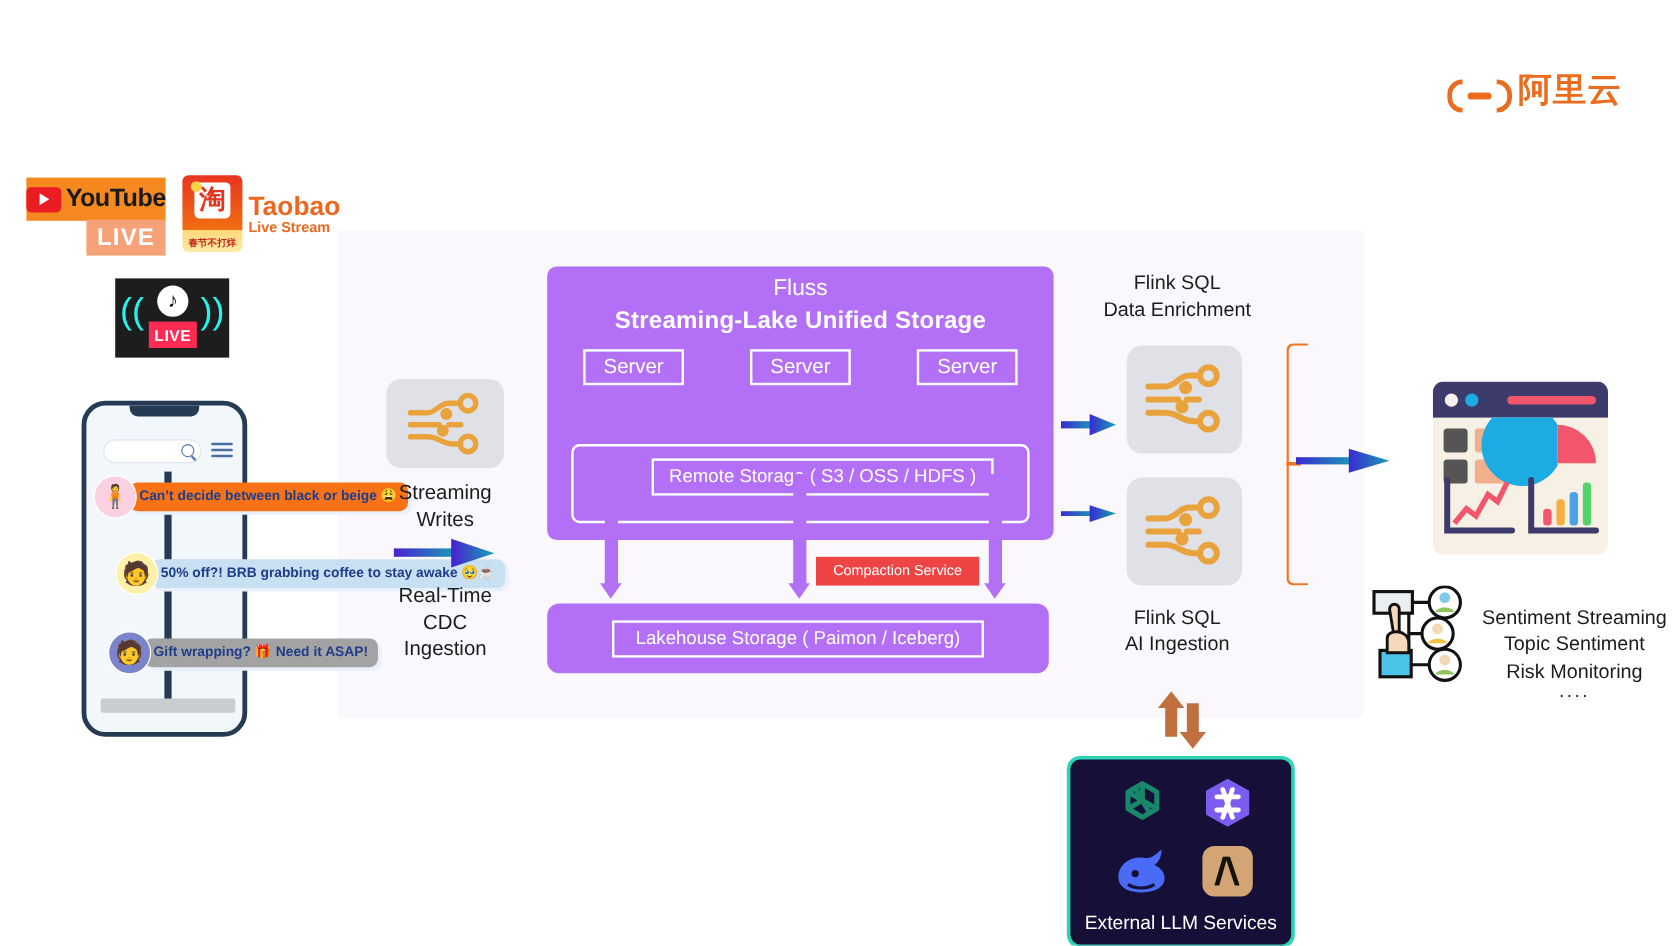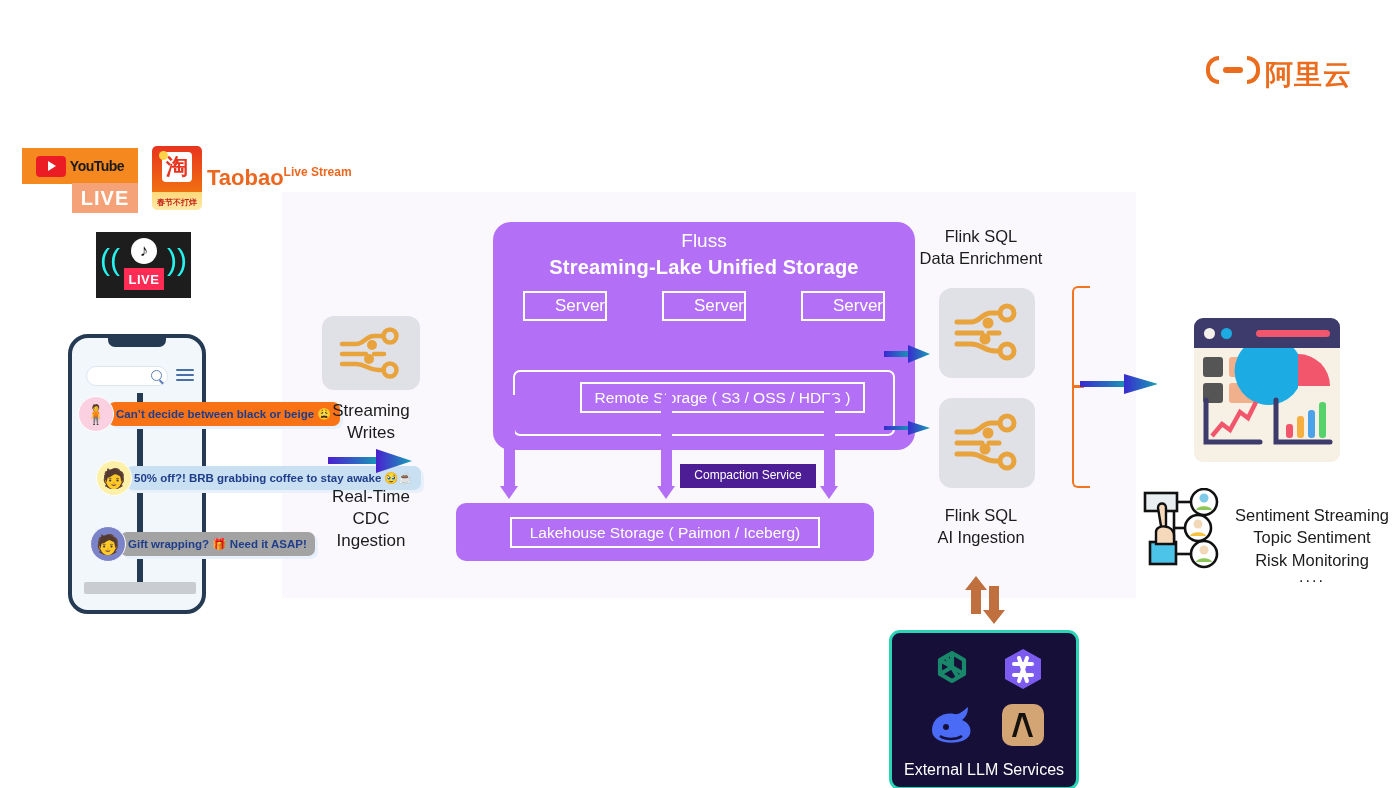--- a/index.html
+++ b/index.html
@@ -14,21 +14,21 @@
   
   #title {
     position: absolute; left: 54px; top: 38px;
     font-size: 40px; font-weight: 700; letter-spacing: 1px;
     color: #f0801c;
     -webkit-text-stroke: 0.6px #e8721a;
     white-space: nowrap;
   }
 
   
-  #ali-logo { position: absolute; right: 48px; top: 56px; display: flex; align-items: flex-start; gap: 5px; }
+  #ali-logo { position: absolute; right: 48px; top: 56px; display: flex; align-items: flex-end; gap: 5px; }
   #ali-logo .mark { position: relative; width: 54px; height: 28px; }
   #ali-logo .mark .lb, #ali-logo .mark .rb {
     position: absolute; top: 0; width: 13px; height: 28px;
     border: 4px solid #ec6c1e;
   }
   #ali-logo .mark .lb { left: 0; border-right: none; border-radius: 13px 0 0 13px; }
   #ali-logo .mark .rb { right: 0; border-left: none; border-radius: 0 13px 13px 0; }
   #ali-logo .mark .dash {
     position: absolute; left: 17px; top: 11px; width: 20px; height: 6px;
     background: #ec6c1e; border-radius: 3px;
@@ -51,21 +51,21 @@
   }
   #yt .play {
     width: 30px; height: 21px; background: #ec1c24; border-radius: 4px;
     display: flex; align-items: center; justify-content: center;
   }
   #yt .play::after {
     content: ""; width: 0; height: 0;
     border-left: 8px solid #fff; border-top: 5px solid transparent; border-bottom: 5px solid transparent;
     margin-left: 2px;
   }
-  #yt .wd { font-size: 14px; font-weight: 700; color: #1a1a1a; letter-spacing: -0.5px; }
+  #yt .wd { font-size: 21px; font-weight: 700; color: #1a1a1a; letter-spacing: -0.5px; }
   #ytlive {
     position: absolute; left: 72px; top: 183px; width: 66px; height: 30px;
     background: #f6a278; display: flex; align-items: center; justify-content: center;
   }
   #ytlive span { font-size: 20px; font-weight: 700; color: #fff; letter-spacing: 1px; }
 
   #tb { position: absolute; left: 152px; top: 146px; display: flex; align-items: center; gap: 5px; }
   #tb .sq {
     width: 50px; height: 64px;
     background: linear-gradient(#e8341f, #f07010 72%, #ffd97a 72%, #ffe9a8);
@@ -75,21 +75,21 @@
   #tb .sq .sun { position: absolute; left: 7px; top: 5px; width: 9px; height: 9px; background: #ffd24a; border-radius: 50%; }
   #tb .sq .ch {
     margin-top: 6px; width: 30px; height: 30px; background: #fff; border-radius: 4px;
     color: #e8341f; font-size: 22px; font-weight: 700; line-height: 30px; text-align: center;
     font-family: "DejaVu Sans", sans-serif;
   }
   #tb .sq .sub {
     position: absolute; bottom: 2px; left: 0; right: 0; text-align: center;
     font-size: 8px; font-weight: 700; color: #c2241a; font-family: "DejaVu Sans", sans-serif;
   }
-  #tb .txt { display: flex; line-height: 1.05; }
+  #tb .txt { display: flex; flex-direction: column; line-height: 1.05; }
   #tb .txt .b { font-size: 22px; font-weight: 700; color: #ec6820; }
   #tb .txt .s { font-size: 12px; font-weight: 700; color: #ec6820; }
 
   #tk {
     position: absolute; left: 96px; top: 232px; width: 95px; height: 66px;
     background: #1d1d1d; position: absolute;
   }
   #tk .wv { position: absolute; top: 13px; font-size: 30px; color: #25f4ee; font-weight: 300; line-height: 1; }
   #tk .wv.l { left: 4px; }
   #tk .wv.r { right: 4px; }
@@ -165,50 +165,50 @@
   }
   #sw-arrow { position: absolute; left: 328px; top: 448px; width: 84px; height: 26px; }
   #cdc-label {
     position: absolute; left: 306px; top: 486px; width: 130px;
     text-align: center; font-size: 17px; color: #1b1b1b; line-height: 1.3;
   }
 
   
   #fluss {
     position: absolute; left: 456px; top: 222px; width: 422px; height: 228px;
-    background: #b370f6; border-radius: 18px;
-    padding-top: 8px; text-align: center; margin-left: 37px;
+    background: #b370f6; border-radius: 8px;
+    padding-top: 8px; text-align: center;
   }
   #fluss .t1 { font-size: 19px; color: #fff; font-weight: 400; }
   #fluss .t2 { font-size: 20px; color: #fff; font-weight: 700; margin-top: 4px; letter-spacing: 0.2px; }
   #fluss .servers { display: flex; justify-content: space-between; padding: 0 30px; margin-top: 12px; }
   #fluss .servers .sv {
     width: 84px; height: 30px; border: 2.2px solid #fff;
-    color: #fff; font-size: 17px; line-height: 26px; text-align: right;
+    color: #fff; font-size: 17px; line-height: 26px; text-align: center;
   }
   #fluss .wrap {
     position: absolute; left: 20px; top: 148px; width: 382px; height: 66px;
     border: 2.2px solid #fff; border-radius: 7px;
   }
   #fluss .remote {
     position: absolute; left: 65px; top: 10px; width: 285px; height: 31px;
     border: 2.2px solid #fff; color: #fff; font-size: 15.5px; line-height: 27px; text-align: center;
   }
   .dnarrow { position: absolute; width: 18px; }
   .dnarrow .shaft { width: 11px; height: 100%; background: #b370f6; margin: 0 auto; }
   .dnarrow .head {
     position: absolute; bottom: -12px; left: 0; width: 0; height: 0;
     border-left: 9px solid transparent; border-right: 9px solid transparent; border-top: 13px solid #b370f6;
   }
   #dn1 { left: 500px; top: 395px; height: 92px; }
   #dn2 { left: 657px; top: 395px; height: 92px; }
   #dn3 { left: 820px; top: 395px; height: 92px; }
   #compaction {
     position: absolute; left: 680px; top: 464px; width: 136px; height: 24px;
-    background: #4c1d95; color: #fff; font-size: 12px; line-height: 22px; text-align: center;
+    background: #ef4444; color: #fff; font-size: 12px; line-height: 22px; text-align: center;
   }
   #lakehouse {
     position: absolute; left: 456px; top: 503px; width: 418px; height: 58px;
     background: #b370f6; border-radius: 10px;
     display: flex; align-items: center; justify-content: center;
   }
   #lakehouse .inner {
     width: 310px; height: 31px; border: 2.2px solid #fff;
     color: #fff; font-size: 15.5px; line-height: 27px; text-align: center;
   }

